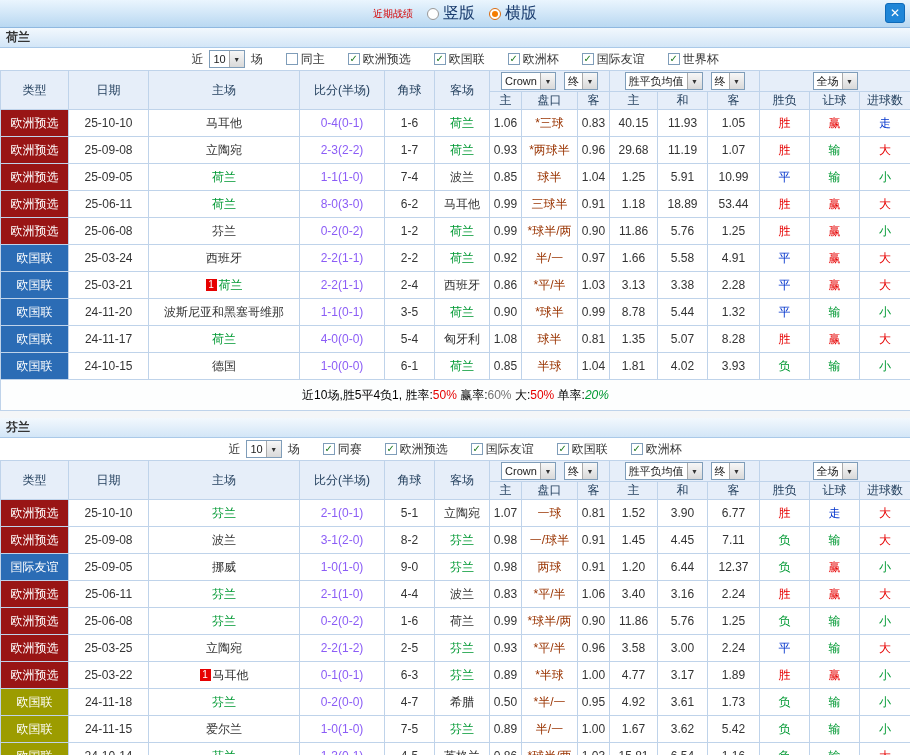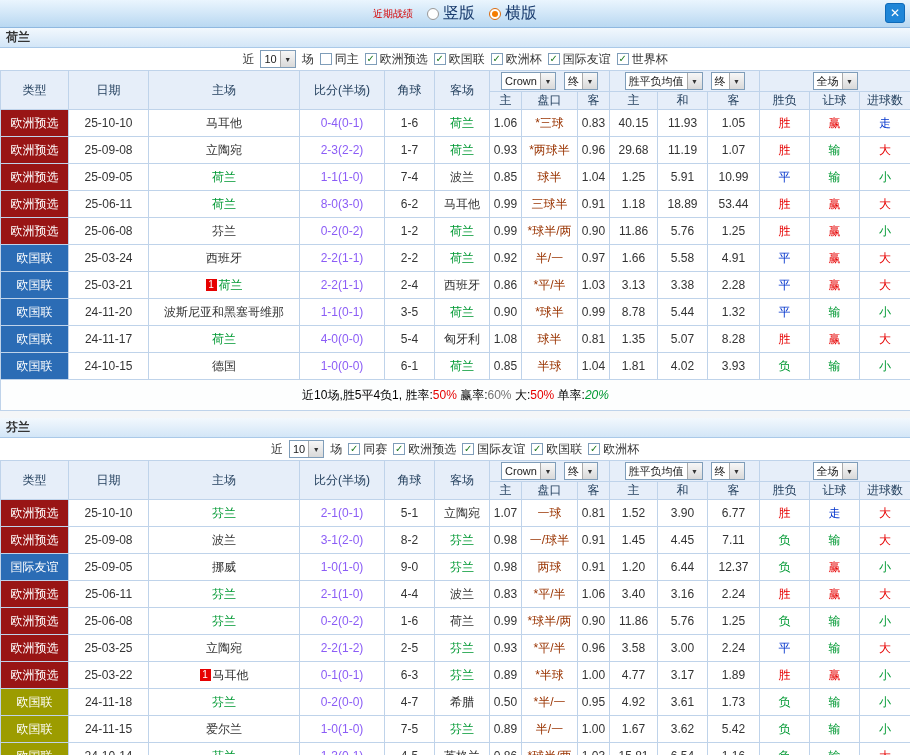--- a/index.html
+++ b/index.html
@@ -15,21 +15,21 @@
   .radio{width:12px;height:12px;border-radius:50%;border:1px solid #999;background:#fff;display:inline-block;position:relative;box-sizing:border-box;}
   .radio.selected{border-color:#d86a10;}
   .radio.selected::after{content:'';position:absolute;left:2px;top:2px;right:2px;bottom:2px;border-radius:50%;background:#f57c00;}
   .close-btn{position:absolute;right:5px;top:3px;width:20px;height:20px;background:#1f86d8;border:1px solid #0f6ab8;
     border-radius:3px;color:#fff;display:flex;align-items:center;justify-content:center;font-size:12px;font-weight:bold;cursor:pointer;box-sizing:border-box;}
 
   
   .section-title{height:19px;background:linear-gradient(#f2f8fd,#d3e6f7);border-bottom:1px solid #aac9e8;
     display:flex;align-items:center;padding-left:6px;font-size:12px;font-weight:bold;color:#333;}
   .filter-row{height:22px;display:flex;align-items:center;justify-content:center;gap:6px;font-size:12px;color:#333;background:#fff;}
-  .cb-opt{display:inline-flex;align-items:center;gap:3px;cursor:pointer;}
+  .cb-opt{display:inline-flex;align-items:center;gap:3px;cursor:pointer;margin-left:17px;}
   .cb{width:12px;height:12px;border:1px solid #7f9db9;background:#fff;display:inline-flex;align-items:center;justify-content:center;
     font-size:10px;line-height:1;color:#1e7a1e;box-sizing:border-box;}
   .gap{height:7px;background:#f4f6f8;}
 
   
   .ddl{display:inline-flex;align-items:center;height:18px;border:1px solid #7f9db9;background:#fff;font-size:11px;color:#222;cursor:pointer;box-sizing:border-box;}
   .ddl .txt{padding:0 3px;white-space:nowrap;}
   .ddl .arr{width:14px;align-self:stretch;background:linear-gradient(#f7f7f7,#d9d9d9);border-left:1px solid #aaa;
     display:flex;align-items:center;justify-content:center;font-size:7px;color:#333;}
 

